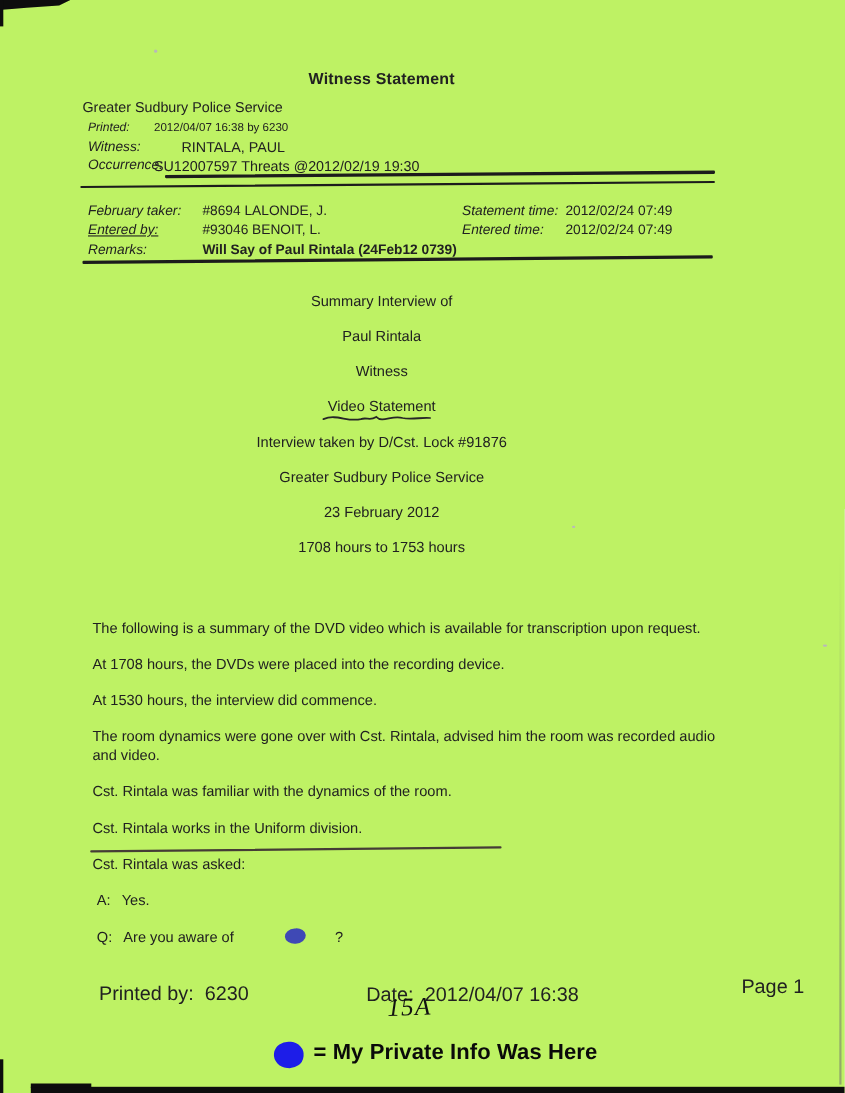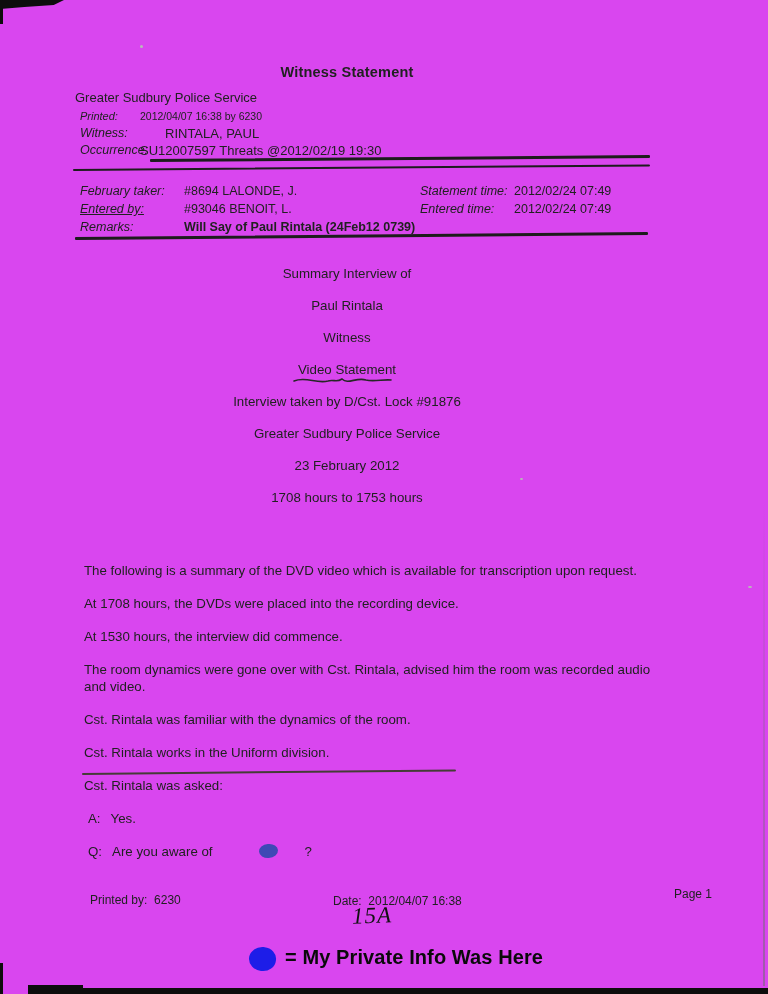--- a/index.html
+++ b/index.html
@@ -1,17 +1,17 @@
 <!DOCTYPE html>
 <html><head>
 <meta charset="utf-8">
 <style>
   html,body{margin:0;padding:0;background:#e8e8e8;}
   .page{
-    position:relative;width:768px;height:994px;background:#d946ef;
+    position:relative;width:768px;height:994px;background:#bef264;
     font-family:"Liberation Sans",sans-serif;color:#212121;overflow:hidden;
     box-sizing:border-box;
   }
   .abs{position:absolute;}
   .bold{font-weight:normal;padding-left:25px;}
   
   .doc-title{left:0;top:64px;width:694px;text-align:center;font-size:14.5px;font-weight:bold;letter-spacing:.2px;}
   .agency{left:75px;top:90px;font-size:13px;}
   .meta-label{left:80px;font-size:12.5px;font-style:italic;}
   .meta-value{left:140px;font-size:12.5px;}
@@ -26,21 +26,21 @@
   .interview .line{height:32px;line-height:16px;}
   
   .body-copy{left:84px;top:562px;width:576px;font-size:13.3px;line-height:17px;}
   .body-copy p{margin:0 0 16px 0;}
   .qa{padding-left:4px;}
   .q-gap{margin-left:10px;}
   .q-mark{margin-left:27px;}
   .dot{display:inline-block;border-radius:50% 48% 52% 50%;vertical-align:middle;}
   .q-dot{width:19px;height:14px;margin:0 0 2px 46px;transform:rotate(-4deg);}
   
-  .footer-item{font-size:12px;}
+  .footer-item{font-size:18px;}
   .handwritten{font-family:"Liberation Serif",serif;font-style:italic;font-size:23px;color:#111;transform:rotate(-2deg);letter-spacing:1px;}
   
   .legend-dot{left:249px;top:947px;width:27px;height:24px;border-radius:52% 48% 50% 50%;transform:rotate(6deg);}
   .legend-text{left:285px;top:946px;font-size:20px;font-weight:600;letter-spacing:.1px;color:#0a0a0a;}
   
   .pen-underline{left:82px;top:773px;width:374px;height:2.4px;background:#453c36;transform:rotate(-.55deg);transform-origin:left center;border-radius:2px;}
   
   .art{background:#0d0d0d;}
   .art-tl-blob{left:0;top:0;width:64px;height:9px;clip-path:polygon(0 0,100% 0,84% 55%,38% 78%,0 100%);}
   .art-tl-sliver{left:0;top:0;width:3px;height:24px;}

